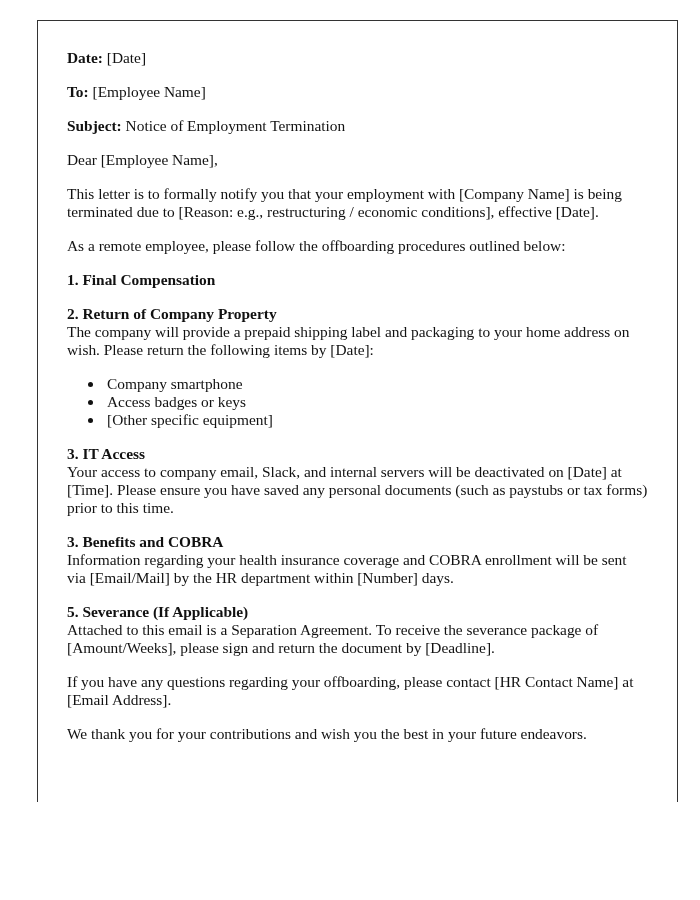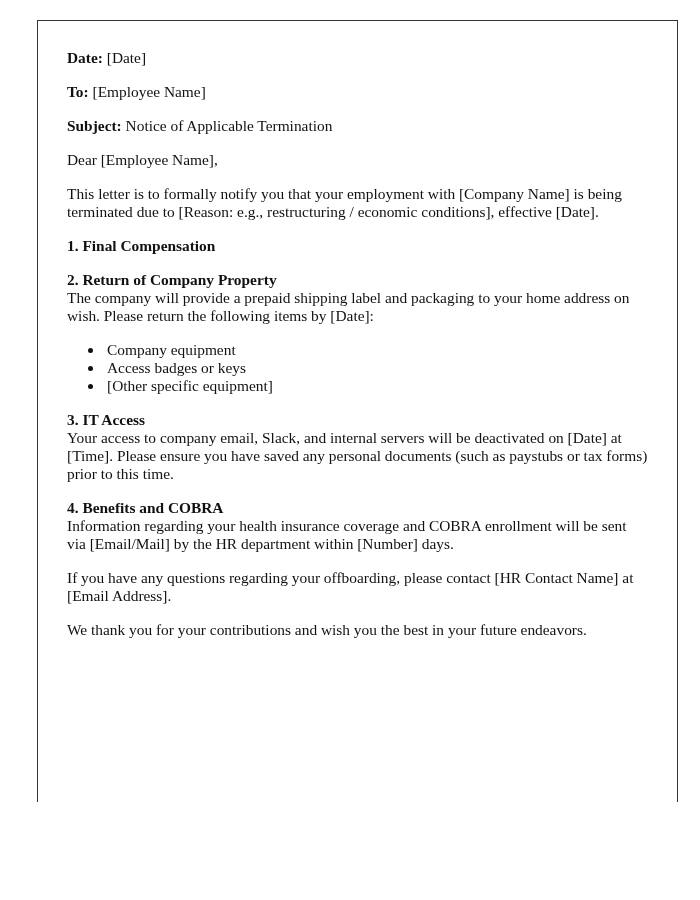--- a/index.html
+++ b/index.html
@@ -43,50 +43,55 @@
     <span>[Date]</span>
   </p>
 
   <p>
     <b>To:</b>
     <span>[Employee Name]</span>
   </p>
 
   <p>
     <b>Subject:</b>
-    <span>Notice of Applicable Termination</span>
+    <span>Notice of Employment Termination</span>
   </p>
 
   <p>Dear [Employee Name],</p>
 
   <p>This letter is to formally notify you that your employment with [Company Name] is being terminated due to [Reason: e.g., restructuring / economic conditions], effective [Date].</p>
 
+  <p>As a remote employee, please follow the offboarding procedures outlined below:</p>
 
   <div class="section">
     <span class="heading">1. Final Compensation</span>
   </div>
 
   <div class="section" style="margin-bottom:0;">
     <span class="heading">2. Return of Company Property</span>
     <div class="prop-text">The company will provide a prepaid shipping label and packaging to your home address on wish. Please return the following items by [Date]:</div>
     <ul class="items">
-      <li>Company equipment</li>
+      <li>Company smartphone</li>
       <li>Access badges or keys</li>
       <li>[Other specific equipment]</li>
     </ul>
   </div>
 
   <div class="section">
     <span class="heading">3. IT Access</span>
     <span>Your access to company email, Slack, and internal servers will be deactivated on [Date] at [Time]. Please ensure you have saved any personal documents (such as paystubs or tax forms) prior to this time.</span>
   </div>
 
   <div class="section">
-    <span class="heading">4. Benefits and COBRA</span>
+    <span class="heading">3. Benefits and COBRA</span>
     <span>Information regarding your health insurance coverage and COBRA enrollment will be sent via [Email/Mail] by the HR department within [Number] days.</span>
   </div>
 
+  <div class="section">
+    <span class="heading">5. Severance (If Applicable)</span>
+    <span>Attached to this email is a Separation Agreement. To receive the severance package of [Amount/Weeks], please sign and return the document by [Deadline].</span>
+  </div>
 
   <p>If you have any questions regarding your offboarding, please contact [HR Contact Name] at [Email Address].</p>
 
   <p>We thank you for your contributions and wish you the best in your future endeavors.</p>
 
 </div>
 
 </body></html>

